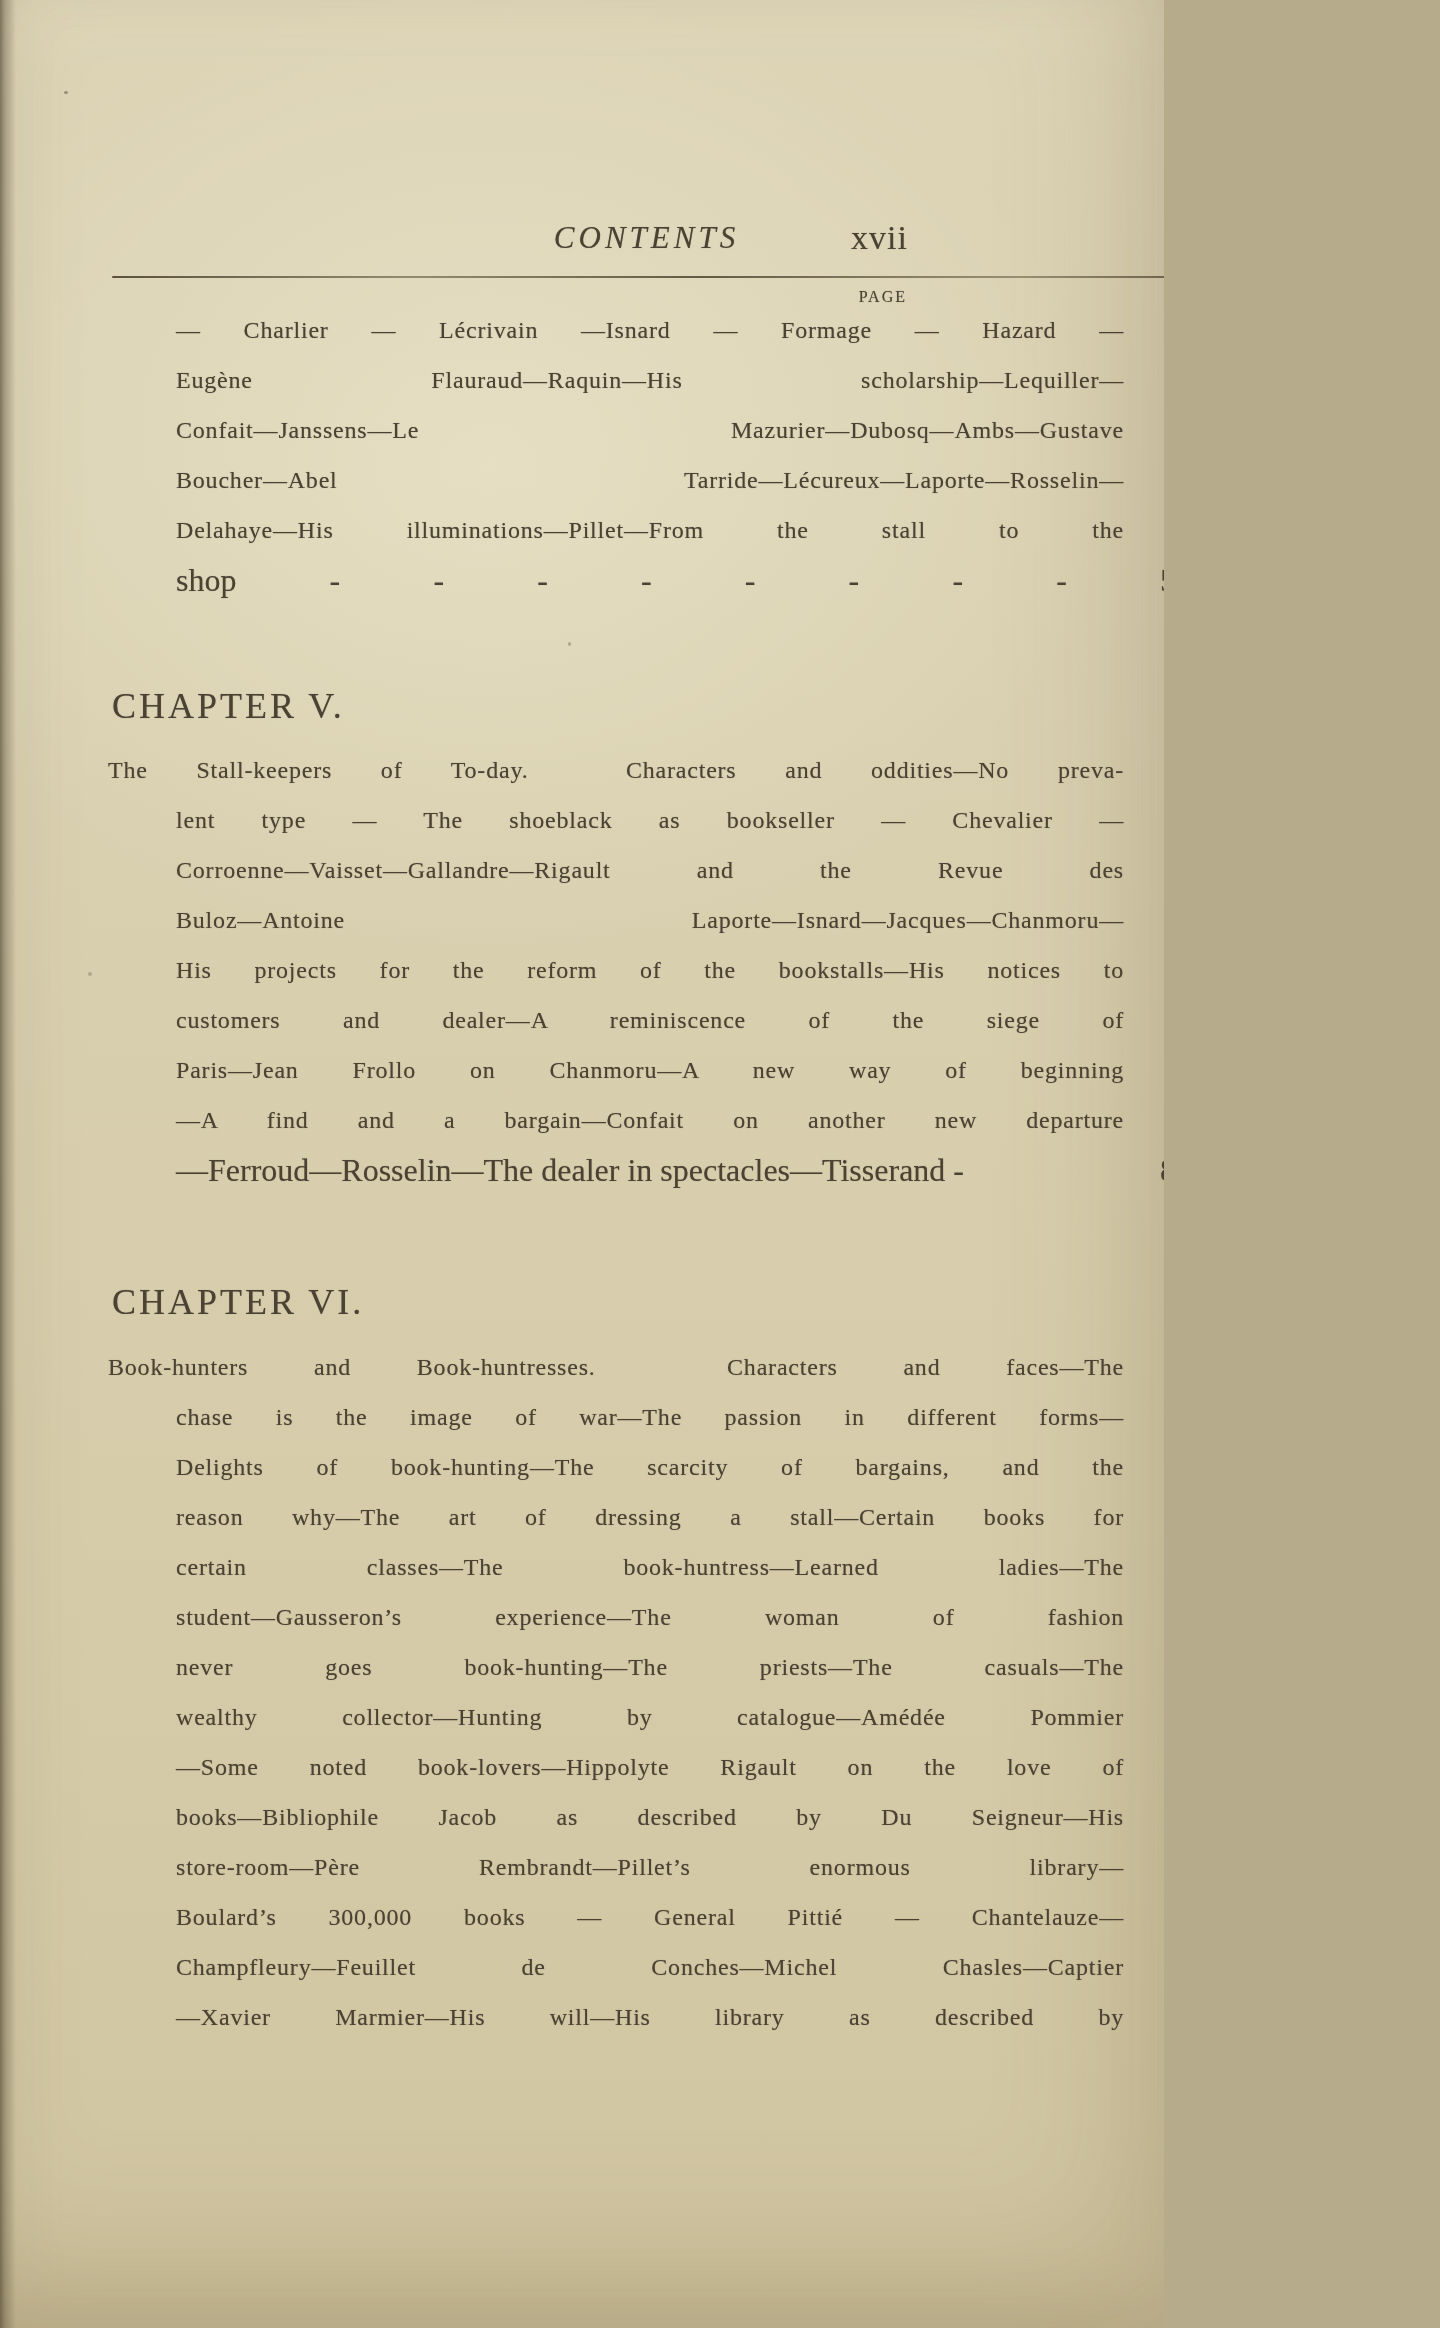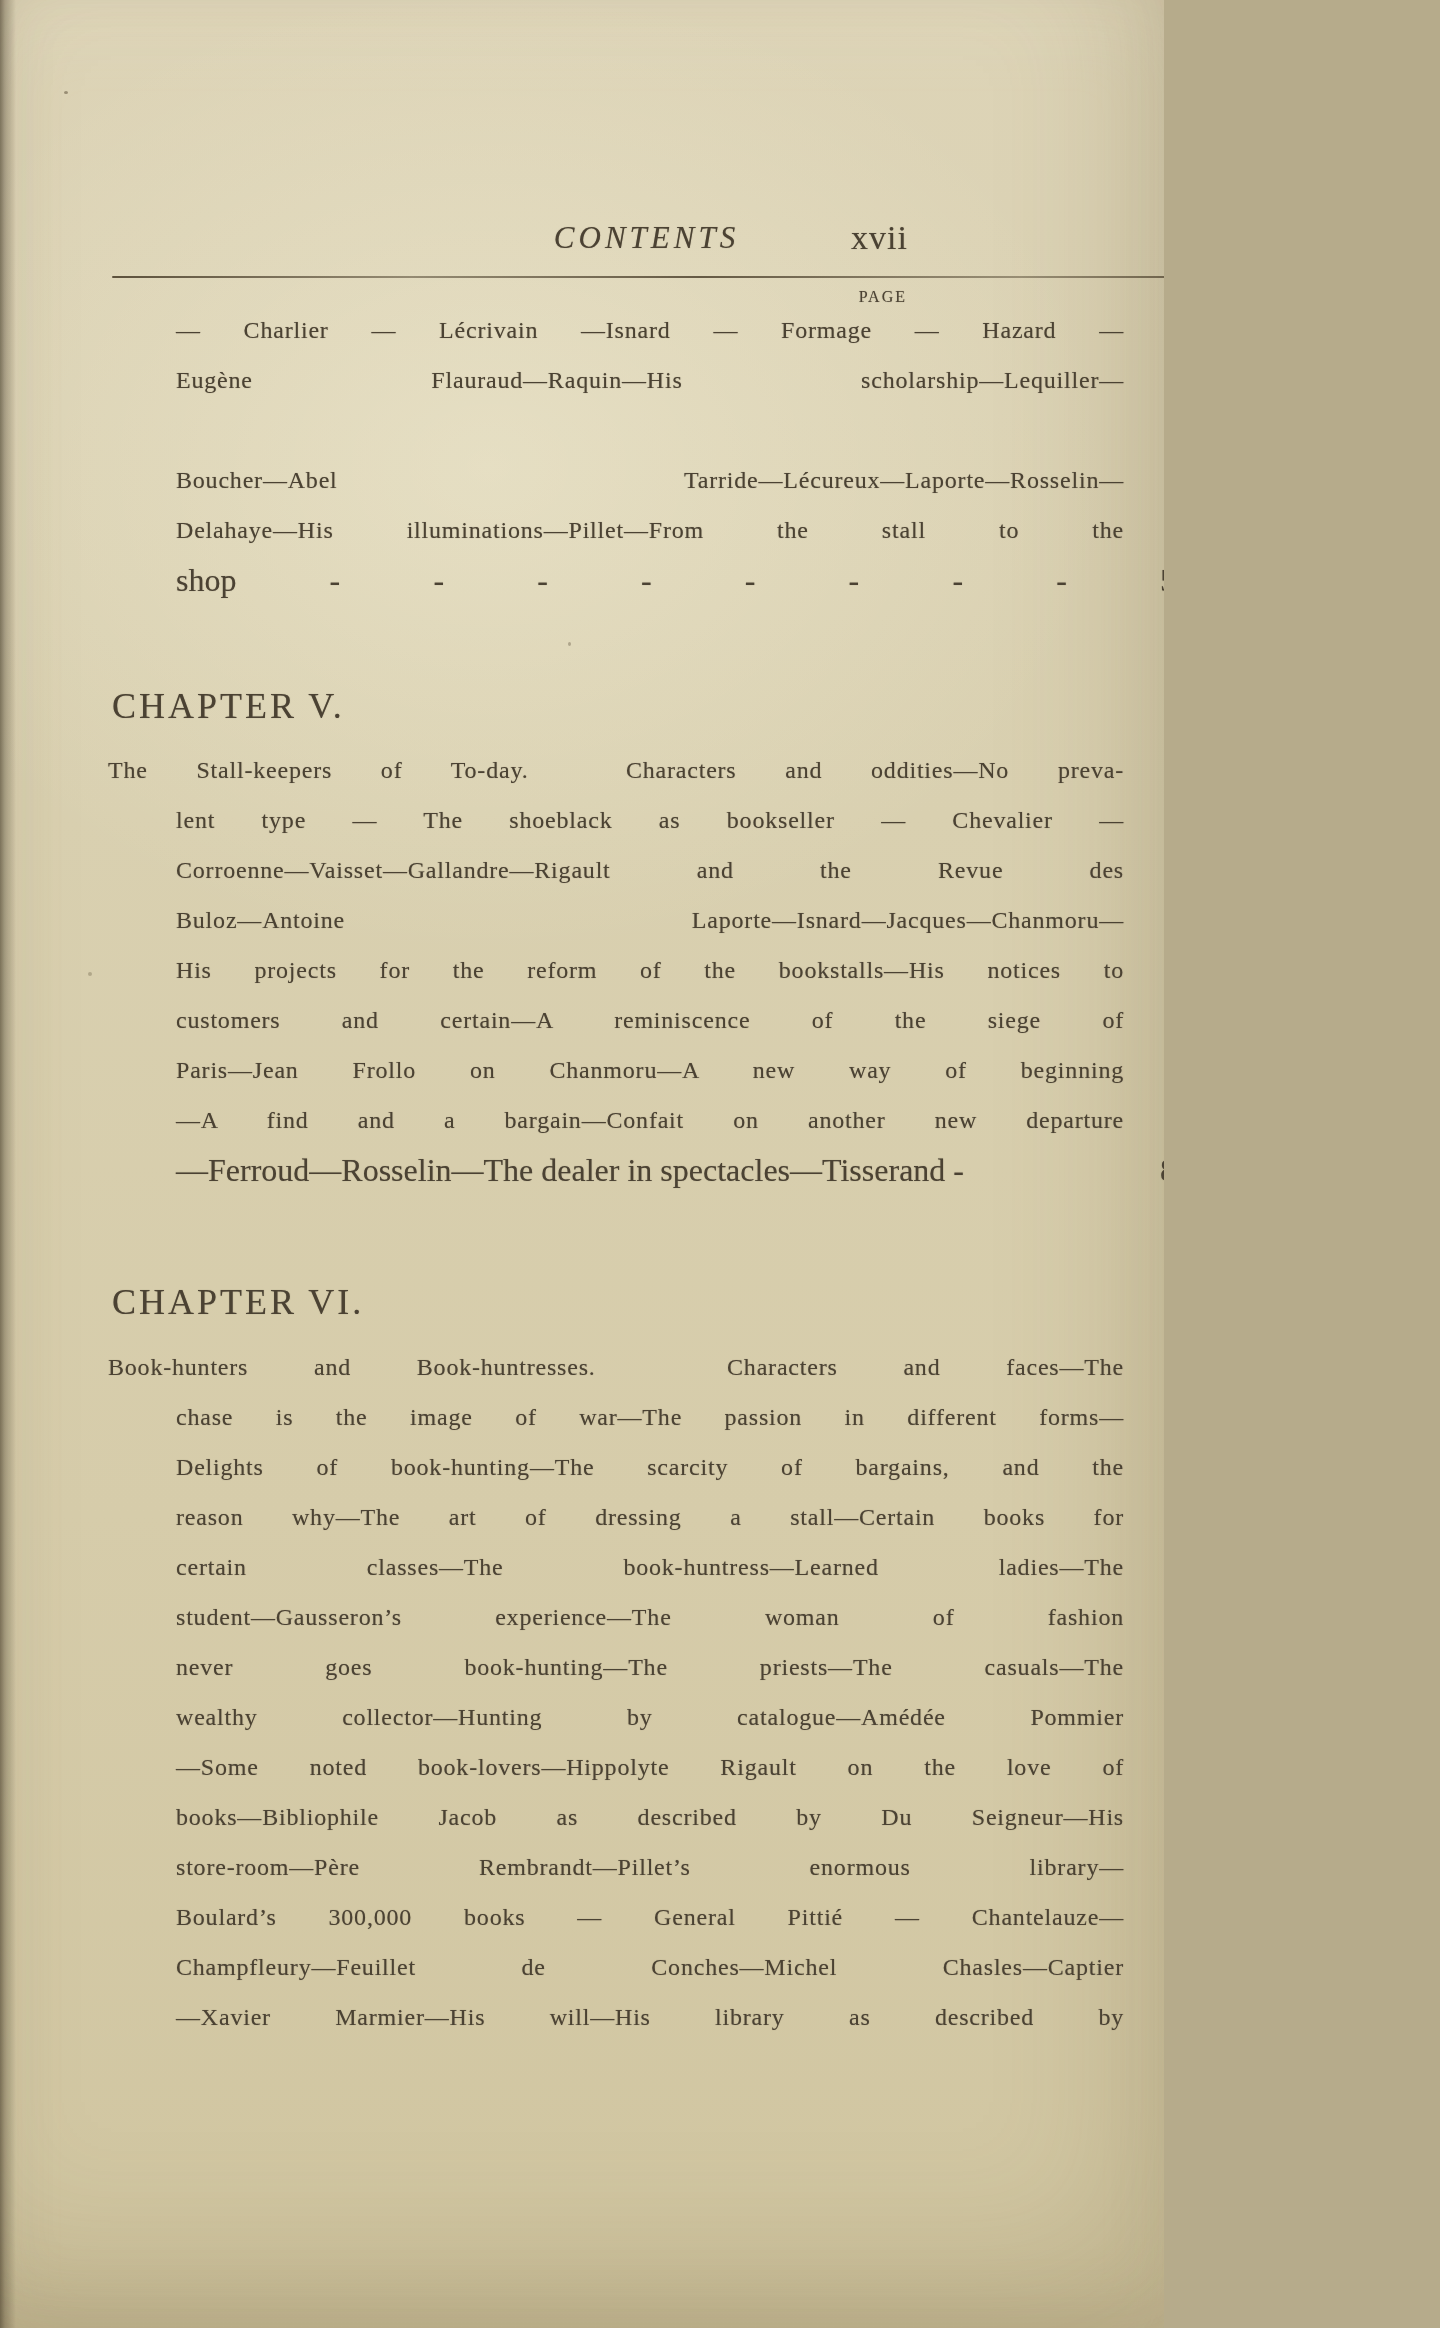--- a/index.html
+++ b/index.html
@@ -61,20 +61,21 @@
 <div class="page">
   <div class="left-edge"></div>
 
   <div class="title txt">CONTENTS</div>
   <div class="folio txt">xvii</div>
   <div class="rule"></div>
   <div class="page-label txt">PAGE</div>
 
   <div class="line indent j txt" style="top:306px">— Charlier — Lécrivain —Isnard — Formage — Hazard —</div>
   <div class="line indent j txt" style="top:356px">Eugène Flauraud—Raquin—His scholarship—Lequiller—</div>
+  <div class="line indent j txt" style="top:406px">Confait—Janssens—Le Mazurier—Dubosq—Ambs—Gustave</div>
   <div class="line indent j txt" style="top:456px">Boucher—Abel Tarride—Lécureux—Laporte—Rosselin—</div>
   <div class="line indent j txt" style="top:506px">Delahaye—His illuminations—Pillet—From the stall to the</div>
   <div class="leader txt" style="top:556px">
     <span>shop</span>
     <span class="dash">-</span>
     <span class="dash">-</span>
     <span class="dash">-</span>
     <span class="dash">-</span>
     <span class="dash">-</span>
     <span class="dash">-</span>
@@ -82,21 +83,21 @@
     <span class="dash">-</span>
     <span>55</span>
   </div>
 
   <div class="heading txt" style="top:682px">CHAPTER V.</div>
   <div class="line flush j txt" style="top:746px">The Stall-keepers of To-day.&nbsp; Characters and oddities—No preva-</div>
   <div class="line indent j txt" style="top:796px">lent type — The shoeblack as bookseller — Chevalier —</div>
   <div class="line indent j txt" style="top:846px"><span>Corroenne—Vaisset—Gallandre—Rigault and the </span><span class="it">Revue des</span></div>
   <div class="line indent j txt" style="top:896px"><span class="it">Buloz</span><span>—Antoine Laporte—Isnard—Jacques—Chanmoru—</span></div>
   <div class="line indent j txt" style="top:946px">His projects for the reform of the bookstalls—His notices to</div>
-  <div class="line indent j txt" style="top:996px">customers and certain—A reminiscence of the siege of</div>
+  <div class="line indent j txt" style="top:996px">customers and dealer—A reminiscence of the siege of</div>
   <div class="line indent j txt" style="top:1046px">Paris—Jean Frollo on Chanmoru—A new way of beginning</div>
   <div class="line indent j txt" style="top:1096px">—A find and a bargain—Confait on another new departure</div>
   <div class="leader txt" style="top:1146px">
     <span>—Ferroud—Rosselin—The dealer in spectacles—Tisserand -</span>
     <span>85</span>
   </div>
 
   <div class="heading txt" style="top:1278px">CHAPTER VI.</div>
   <div class="line flush j txt" style="top:1343px">Book-hunters and Book-huntresses.&nbsp; Characters and faces—The</div>
   <div class="line indent j txt" style="top:1393px">chase is the image of war—The passion in different forms—</div>

